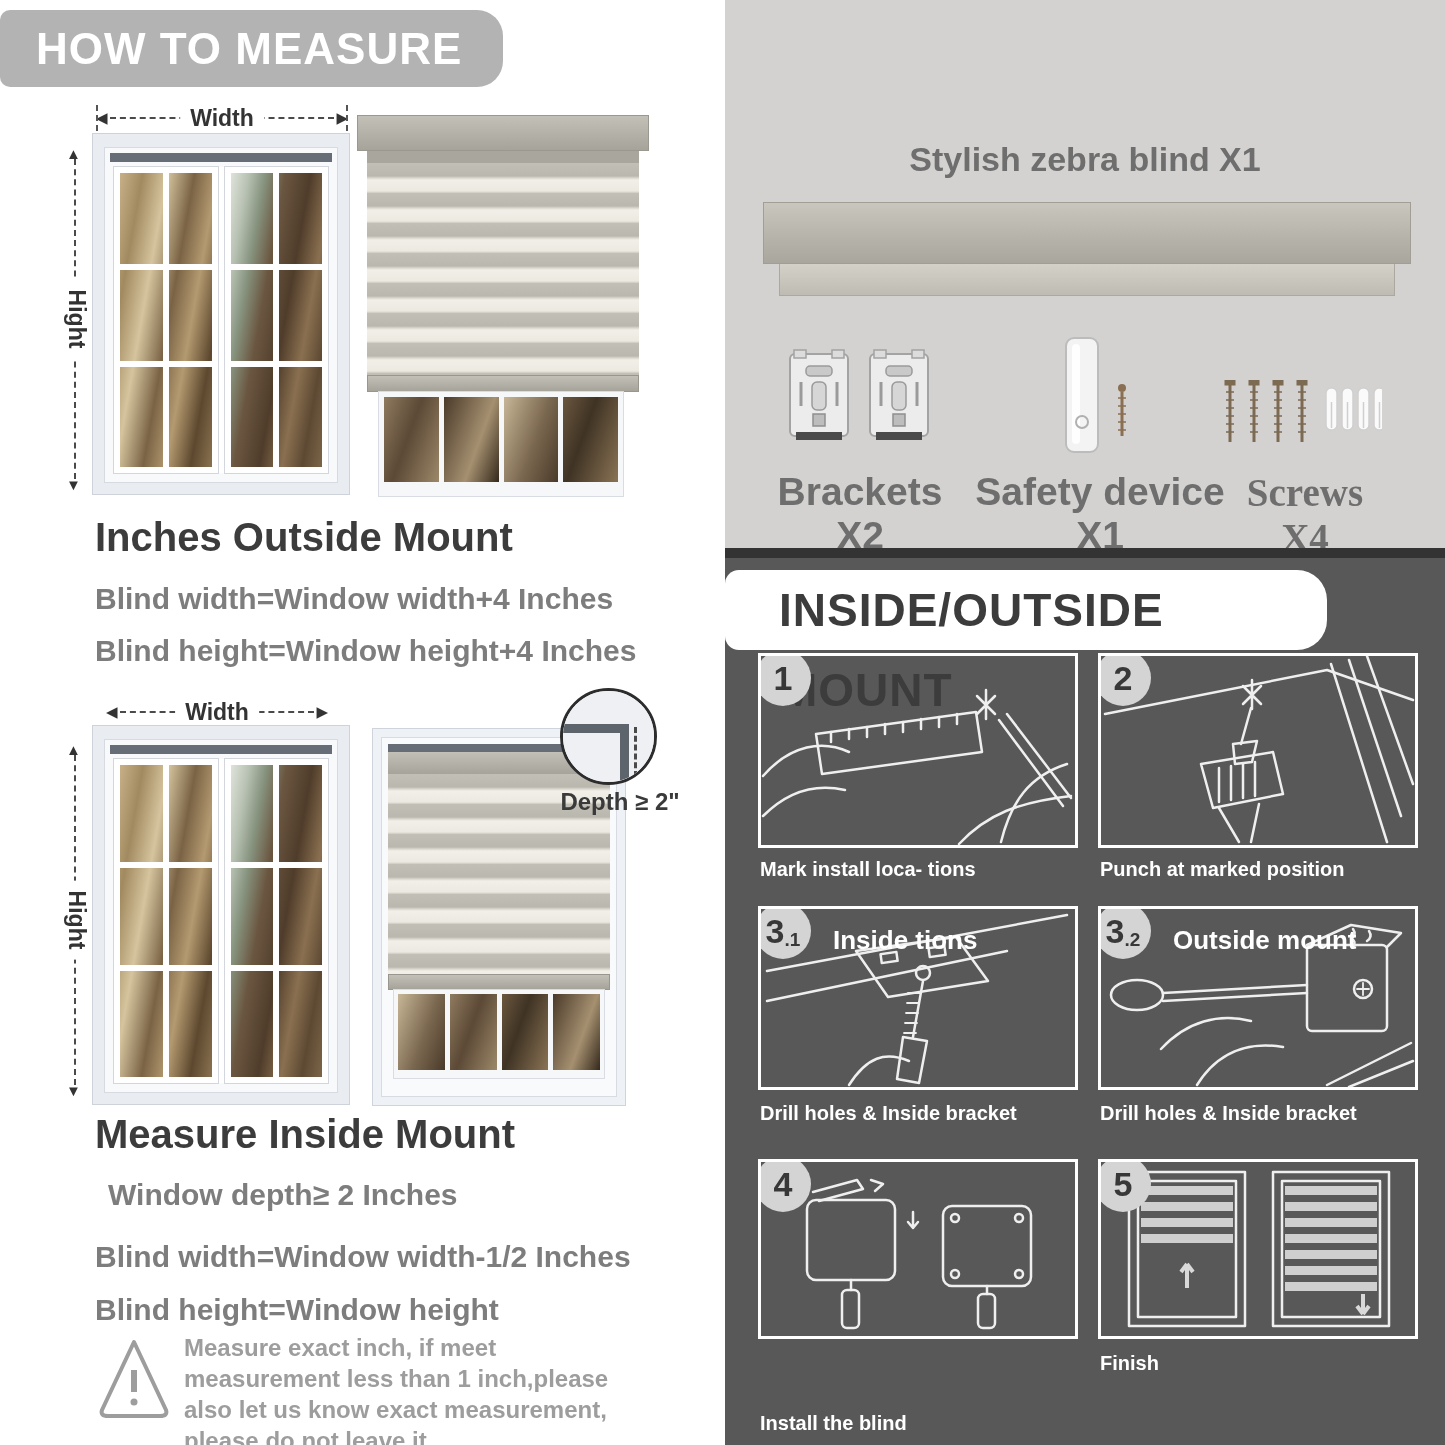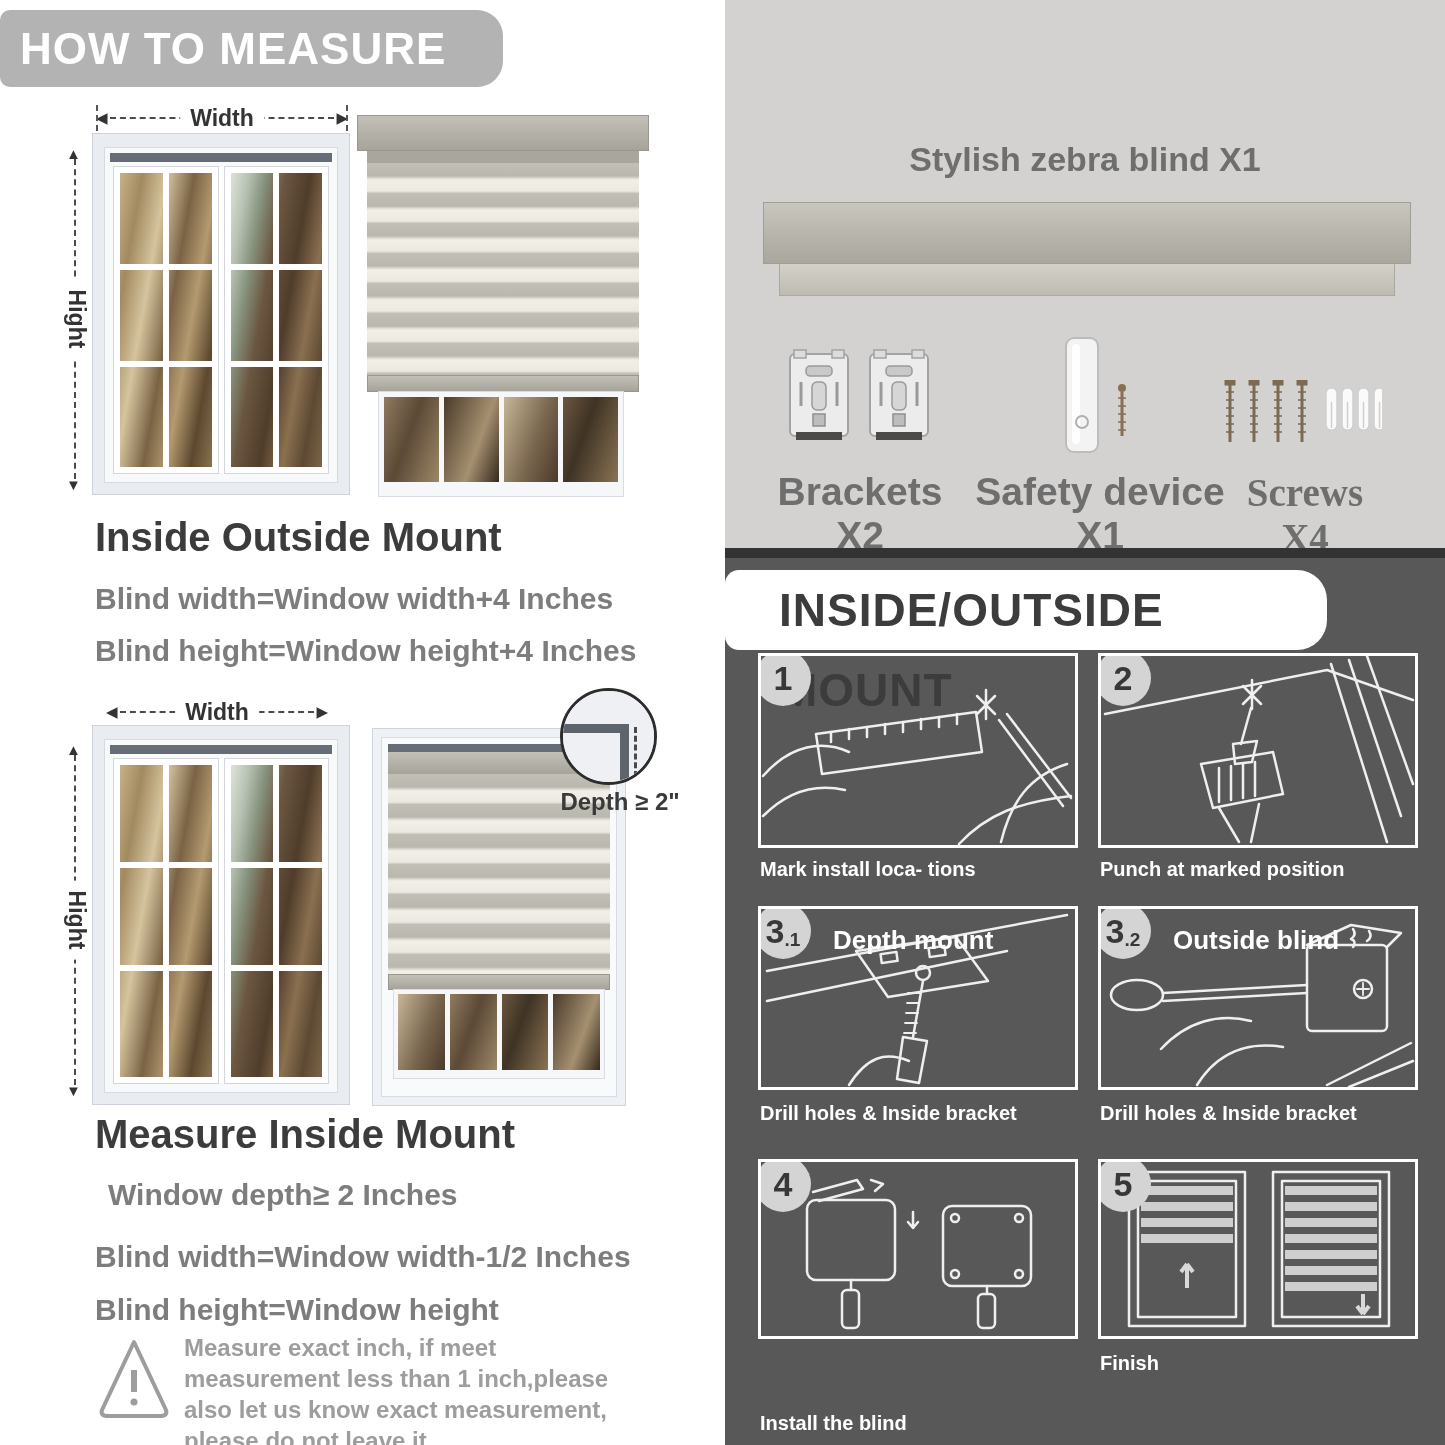--- a/index.html
+++ b/index.html
@@ -3,21 +3,21 @@
 <meta charset="utf-8">
 <style>
   html,body{margin:0;padding:0;background:#ffffff;}
   #page{position:relative;width:1445px;height:1445px;background:#ffffff;overflow:hidden;
         font-family:"Liberation Sans",sans-serif;-webkit-font-smoothing:antialiased;}
   #page *{box-sizing:border-box;}
 
   
   .hdr-left{position:absolute;left:0;top:10px;width:503px;height:77px;background:#b3b3b3;
             border-radius:10px 26px 26px 10px;color:#ffffff;font-size:44px;font-weight:bold;
-            line-height:77px;padding-left:20px;letter-spacing:1px;}
+            line-height:77px;padding-left:36px;letter-spacing:1px;}
 
   
   .windiag{position:absolute;}
   .m-h{position:absolute;height:22px;}
   .m-h .mline{position:absolute;left:14px;right:14px;top:10px;border-top:2px dashed #4a4a4a;}
   .m-h .a-l,.m-h .a-r{position:absolute;top:2px;font-size:15px;color:#333;}
   .m-h .a-l{left:0;} .m-h .a-r{right:0;}
   .m-h .mlabel{position:absolute;left:50%;top:-2px;transform:translateX(-50%);background:#fff;
                padding:0 10px;font-size:23px;font-weight:bold;color:#333;}
   .tickv{position:absolute;width:0;border-left:2px dashed #555;}
@@ -145,21 +145,21 @@
     <div style="position:absolute;left:22px;right:26px;top:277px;bottom:0;background:#f5f7f9;box-shadow:0 0 0 1px #d9dde3;">
       <div class="panes" style="inset:5px 5px 14px 5px;">
         <div class="pane p1"></div>
         <div class="pane p2"></div>
         <div class="pane p3"></div>
         <div class="pane p4"></div>
       </div>
     </div>
   </div>
 
-  <div class="h-measure" style="left:95px;top:515px;">Inside Outside Mount</div>
+  <div class="h-measure" style="left:95px;top:515px;">Inches Outside Mount</div>
   <div class="line-measure" style="left:95px;top:582px;">Blind width=Window width+4 Inches</div>
   <div class="line-measure" style="left:95px;top:634px;">Blind height=Window height+4 Inches</div>
 
   <div class="windiag" style="left:58px;top:697px;width:292px;height:408px;">
     <div class="m-h" style="left:48px;right:22px;top:4px;">
       <span class="a-l">◀</span>
       <div class="mline"></div>
       <span class="a-r">▶</span>
       <span class="mlabel">Width</span>
     </div>
@@ -357,41 +357,41 @@
         <rect x="120" y="44" width="16" height="9" transform="rotate(-8 128 48)"></rect>
         <rect x="168" y="38" width="16" height="9" transform="rotate(-8 176 42)"></rect>
         <circle cx="162" cy="64" r="7"></circle>
         <path d="M162 72 L152 128"></path>
         <path d="M147 84 h12 M146 94 h12 M145 104 h12 M144 114 h12 M143 124 h12" stroke-width="1.8"></path>
         <path d="M142 128 L166 132 L158 174 L136 170 Z"></path>
         <path d="M88 176 C106 148 124 142 148 152"></path>
       </g>
     </svg>
     <div class="badge"><span>3</span><span class="sub">.1</span></div>
-    <div class="panel-title">Depth mount</div>
+    <div class="panel-title">Inside tions</div>
   </div>
   <div class="caption" style="left:760px;top:1102px;">Drill holes &amp;  Inside bracket</div>
 
   <div class="panel" style="left:1098px;top:906px;height:184px;">
     <svg viewBox="0 0 314 178">
       <g class="lineart">
         <path d="M206 36 L250 16 L300 24 L286 38"></path>
         <path d="M252 20 q4 6 -2 10 q6 2 2 8 M268 22 q4 6 -2 10"></path>
         <rect x="206" y="36" width="80" height="86" rx="5"></rect>
         <circle cx="262" cy="80" r="9"></circle>
         <path d="M262 74 v12 M256 80 h12" stroke-width="1.8"></path>
         <path d="M62 84 L206 76 M62 92 L206 84"></path>
         <ellipse cx="36" cy="86" rx="26" ry="15"></ellipse>
         <path d="M60 140 C86 112 118 104 150 112"></path>
         <path d="M96 176 C116 144 146 132 182 138"></path>
         <path d="M226 176 L310 134 M248 178 L312 152"></path>
       </g>
     </svg>
     <div class="badge"><span>3</span><span class="sub">.2</span></div>
-    <div class="panel-title">Outside blind</div>
+    <div class="panel-title">Outside mount</div>
   </div>
   <div class="caption" style="left:1100px;top:1102px;">Drill holes &amp;  Inside bracket</div>
 
   <div class="panel" style="left:758px;top:1159px;height:180px;">
     <svg viewBox="0 0 314 174">
       <g class="lineart">
         <path d="M52 30 L96 18 L102 27 L58 39"></path>
         <path d="M110 18 l12 4 l-8 7"></path>
         <rect x="46" y="38" width="88" height="80" rx="9"></rect>
         <line x1="90" y1="118" x2="90" y2="128"></line>

